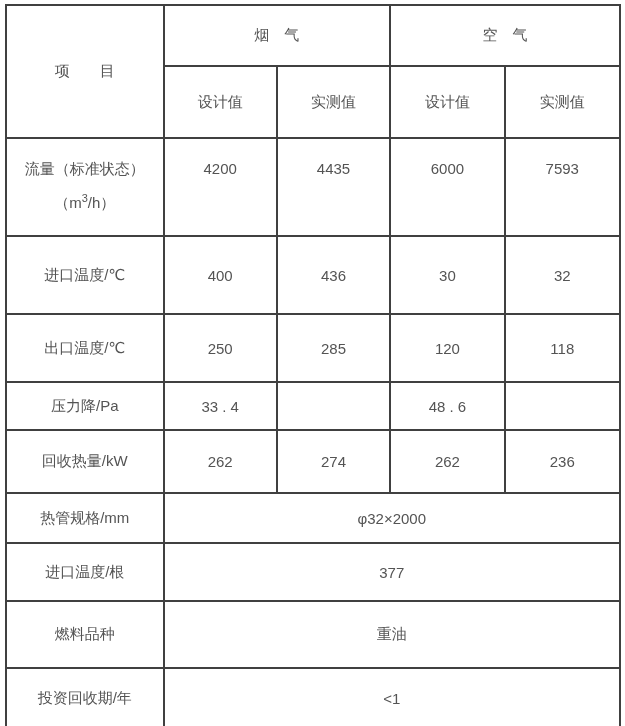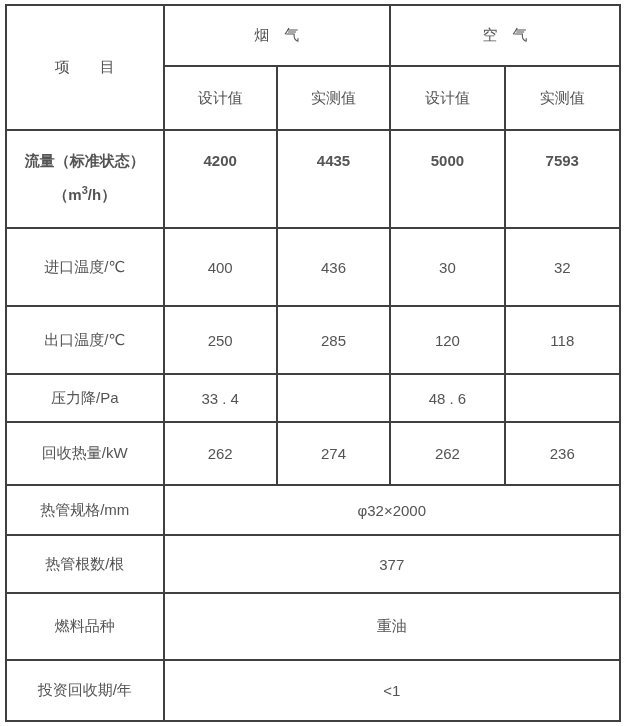--- a/index.html
+++ b/index.html
@@ -32,21 +32,20 @@
   }
   td.label {
     text-align: left;
     padding-left: 2px;
   }
   
   tr.row-flow td {
     vertical-align: top;
     padding-top: 13px;
     line-height: 34px;
-    font-weight: bold;
   }
   tr.row-flow td.label .lbl-line { display: block; line-height: 34px; }
   sup.sup3 {
     font-size: 11px;
     vertical-align: super;
     line-height: 0;
   }
 </style>
 </head>
 <body>
@@ -61,35 +60,35 @@
       <col style="width:115px">
     </colgroup>
 
     <tbody>
         <tr style="height:61px">
       <th rowspan="2">项　　目</th>
       <th colspan="2">烟　气</th>
       <th colspan="2">空　气</th>
     </tr>
 
-    <tr style="height:64px">
+    <tr style="height:72px">
       <th>设计值</th>
       <th>实测值</th>
       <th>设计值</th>
       <th>实测值</th>
     </tr>
 
     <tr class="row-flow" style="height:98px">
       <td class="label">
         <span class="lbl-line">流量（标准状态）</span>
         <span class="lbl-line"><span>（m</span><sup class="sup3">3</sup><span>/h）</span></span>
       </td>
       <td>4200</td>
       <td>4435</td>
-      <td>5000</td>
+      <td>6000</td>
       <td>7593</td>
     </tr>
 
     <tr style="height:78px">
       <td class="label">进口温度/℃</td>
       <td>400</td>
       <td>436</td>
       <td>30</td>
       <td>32</td>
     </tr>
@@ -117,21 +116,21 @@
       <td>262</td>
       <td>236</td>
     </tr>
 
     <tr style="height:50px">
       <td class="label">热管规格/mm</td>
       <td colspan="4">φ32×2000</td>
     </tr>
 
     <tr style="height:58px">
-      <td class="label">热管根数/根</td>
+      <td class="label">进口温度/根</td>
       <td colspan="4">377</td>
     </tr>
 
     <tr style="height:67px">
       <td class="label">燃料品种</td>
       <td colspan="4">重油</td>
     </tr>
 
     <tr style="height:61px">
       <td class="label">投资回收期/年</td>

